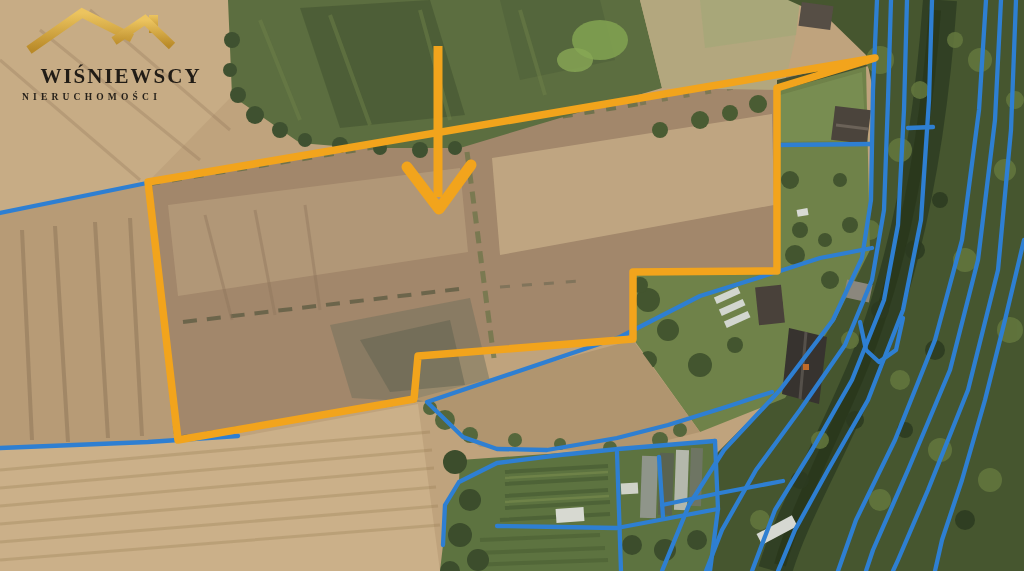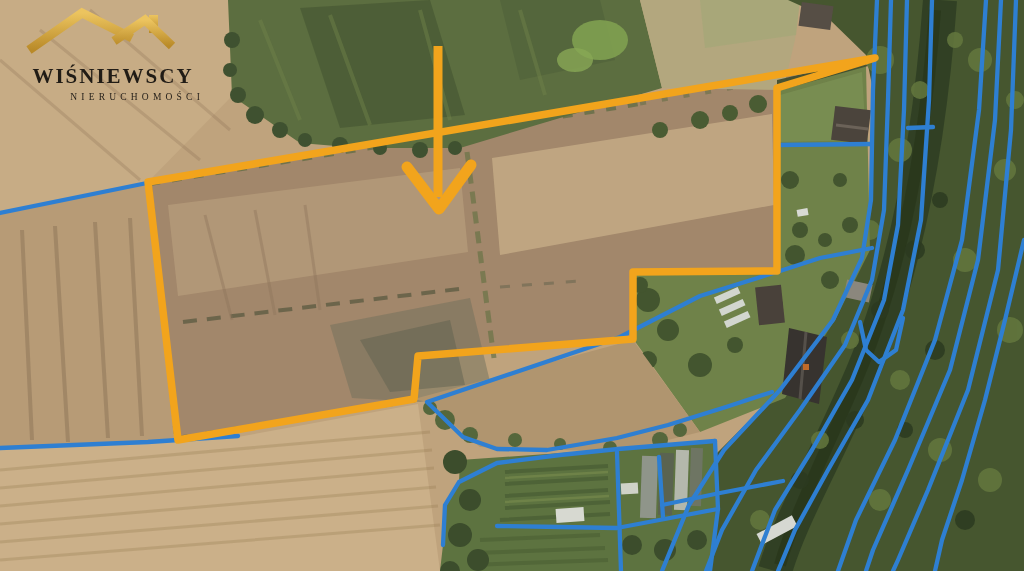--- a/index.html
+++ b/index.html
@@ -2,25 +2,25 @@
 <html><head>
 <meta charset="utf-8">
 <style>
   html,body{margin:0;padding:0;background:#222;}
   #stage{position:relative;width:1024px;height:571px;overflow:hidden;
          font-family:"Liberation Sans",sans-serif;background:#bfa37d;}
   #stage svg{position:absolute;left:0;top:0;display:block;}
   
   .logo{position:absolute;left:22px;top:6px;width:182px;height:100px;z-index:30;}
   .logo-roof{position:absolute;left:6px;top:2px;}
-  .logo-title{position:absolute;left:0;top:58px;width:182px;text-align:center;
+  .logo-title{position:absolute;left:8px;top:58px;width:182px;text-align:center;
     font-family:"Liberation Serif",serif;font-size:21px;font-weight:600;
     letter-spacing:2px;color:#211c16;white-space:nowrap;}
-  .logo-sub{position:absolute;left:0;top:86px;width:182px;text-align:right;
-    font-family:"Liberation Serif",serif;font-size:9.5px;font-weight:400;
+  .logo-sub{position:absolute;left:0;top:86px;width:182px;text-align:left;
+    font-family:"Liberation Serif",serif;font-size:9.5px;font-weight:700;
     letter-spacing:4.2px;color:#241f19;white-space:nowrap;}
   #overlay{z-index:20;}
   #bg{z-index:1;}
 </style>
 </head>
 <body>
 
 <div id="stage">
 
   <svg id="bg" width="1024" height="571" viewBox="0 0 1024 571">

